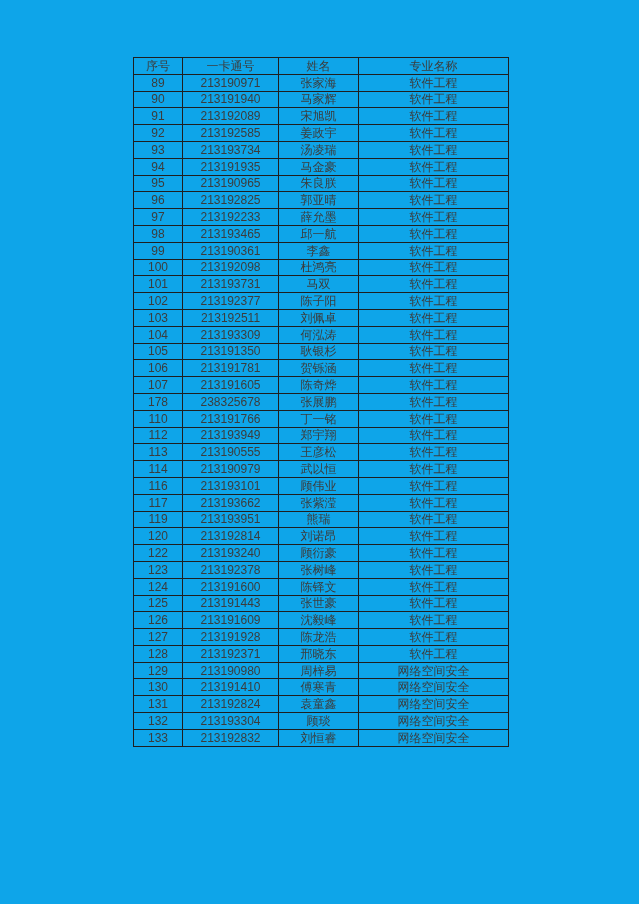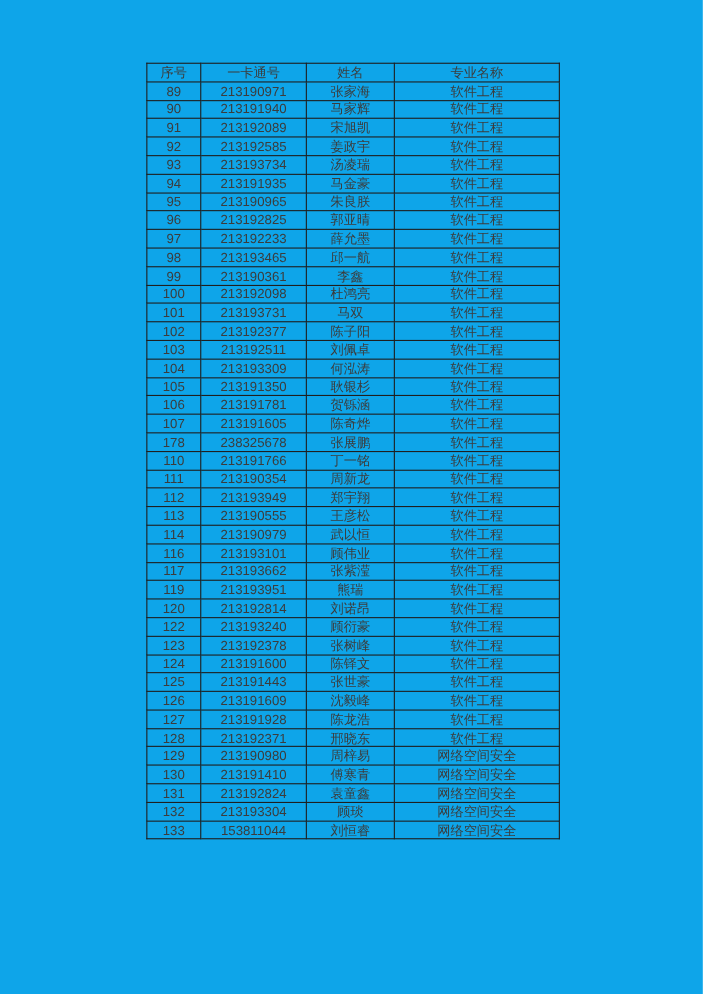--- a/index.html
+++ b/index.html
@@ -182,26 +182,20 @@
           <td>张展鹏</td>
           <td>软件工程</td>
         </tr>
         <tr>
           <td>110</td>
           <td>213191766</td>
           <td>丁一铭</td>
           <td>软件工程</td>
         </tr>
         <tr>
-          <td>111</td>
-          <td>213190354</td>
-          <td>周新龙</td>
-          <td>软件工程</td>
-        </tr>
-        <tr>
           <td>112</td>
           <td>213193949</td>
           <td>郑宇翔</td>
           <td>软件工程</td>
         </tr>
         <tr>
           <td>113</td>
           <td>213190555</td>
           <td>王彦松</td>
           <td>软件工程</td>
@@ -297,19 +291,19 @@
           <td>网络空间安全</td>
         </tr>
         <tr>
           <td>132</td>
           <td>213193304</td>
           <td>顾琰</td>
           <td>网络空间安全</td>
         </tr>
         <tr>
           <td>133</td>
-          <td>153811044</td>
+          <td>213192832</td>
           <td>刘恒睿</td>
           <td>网络空间安全</td>
         </tr>
       </tbody>
   </table>
 </div>
 
 </body></html>

